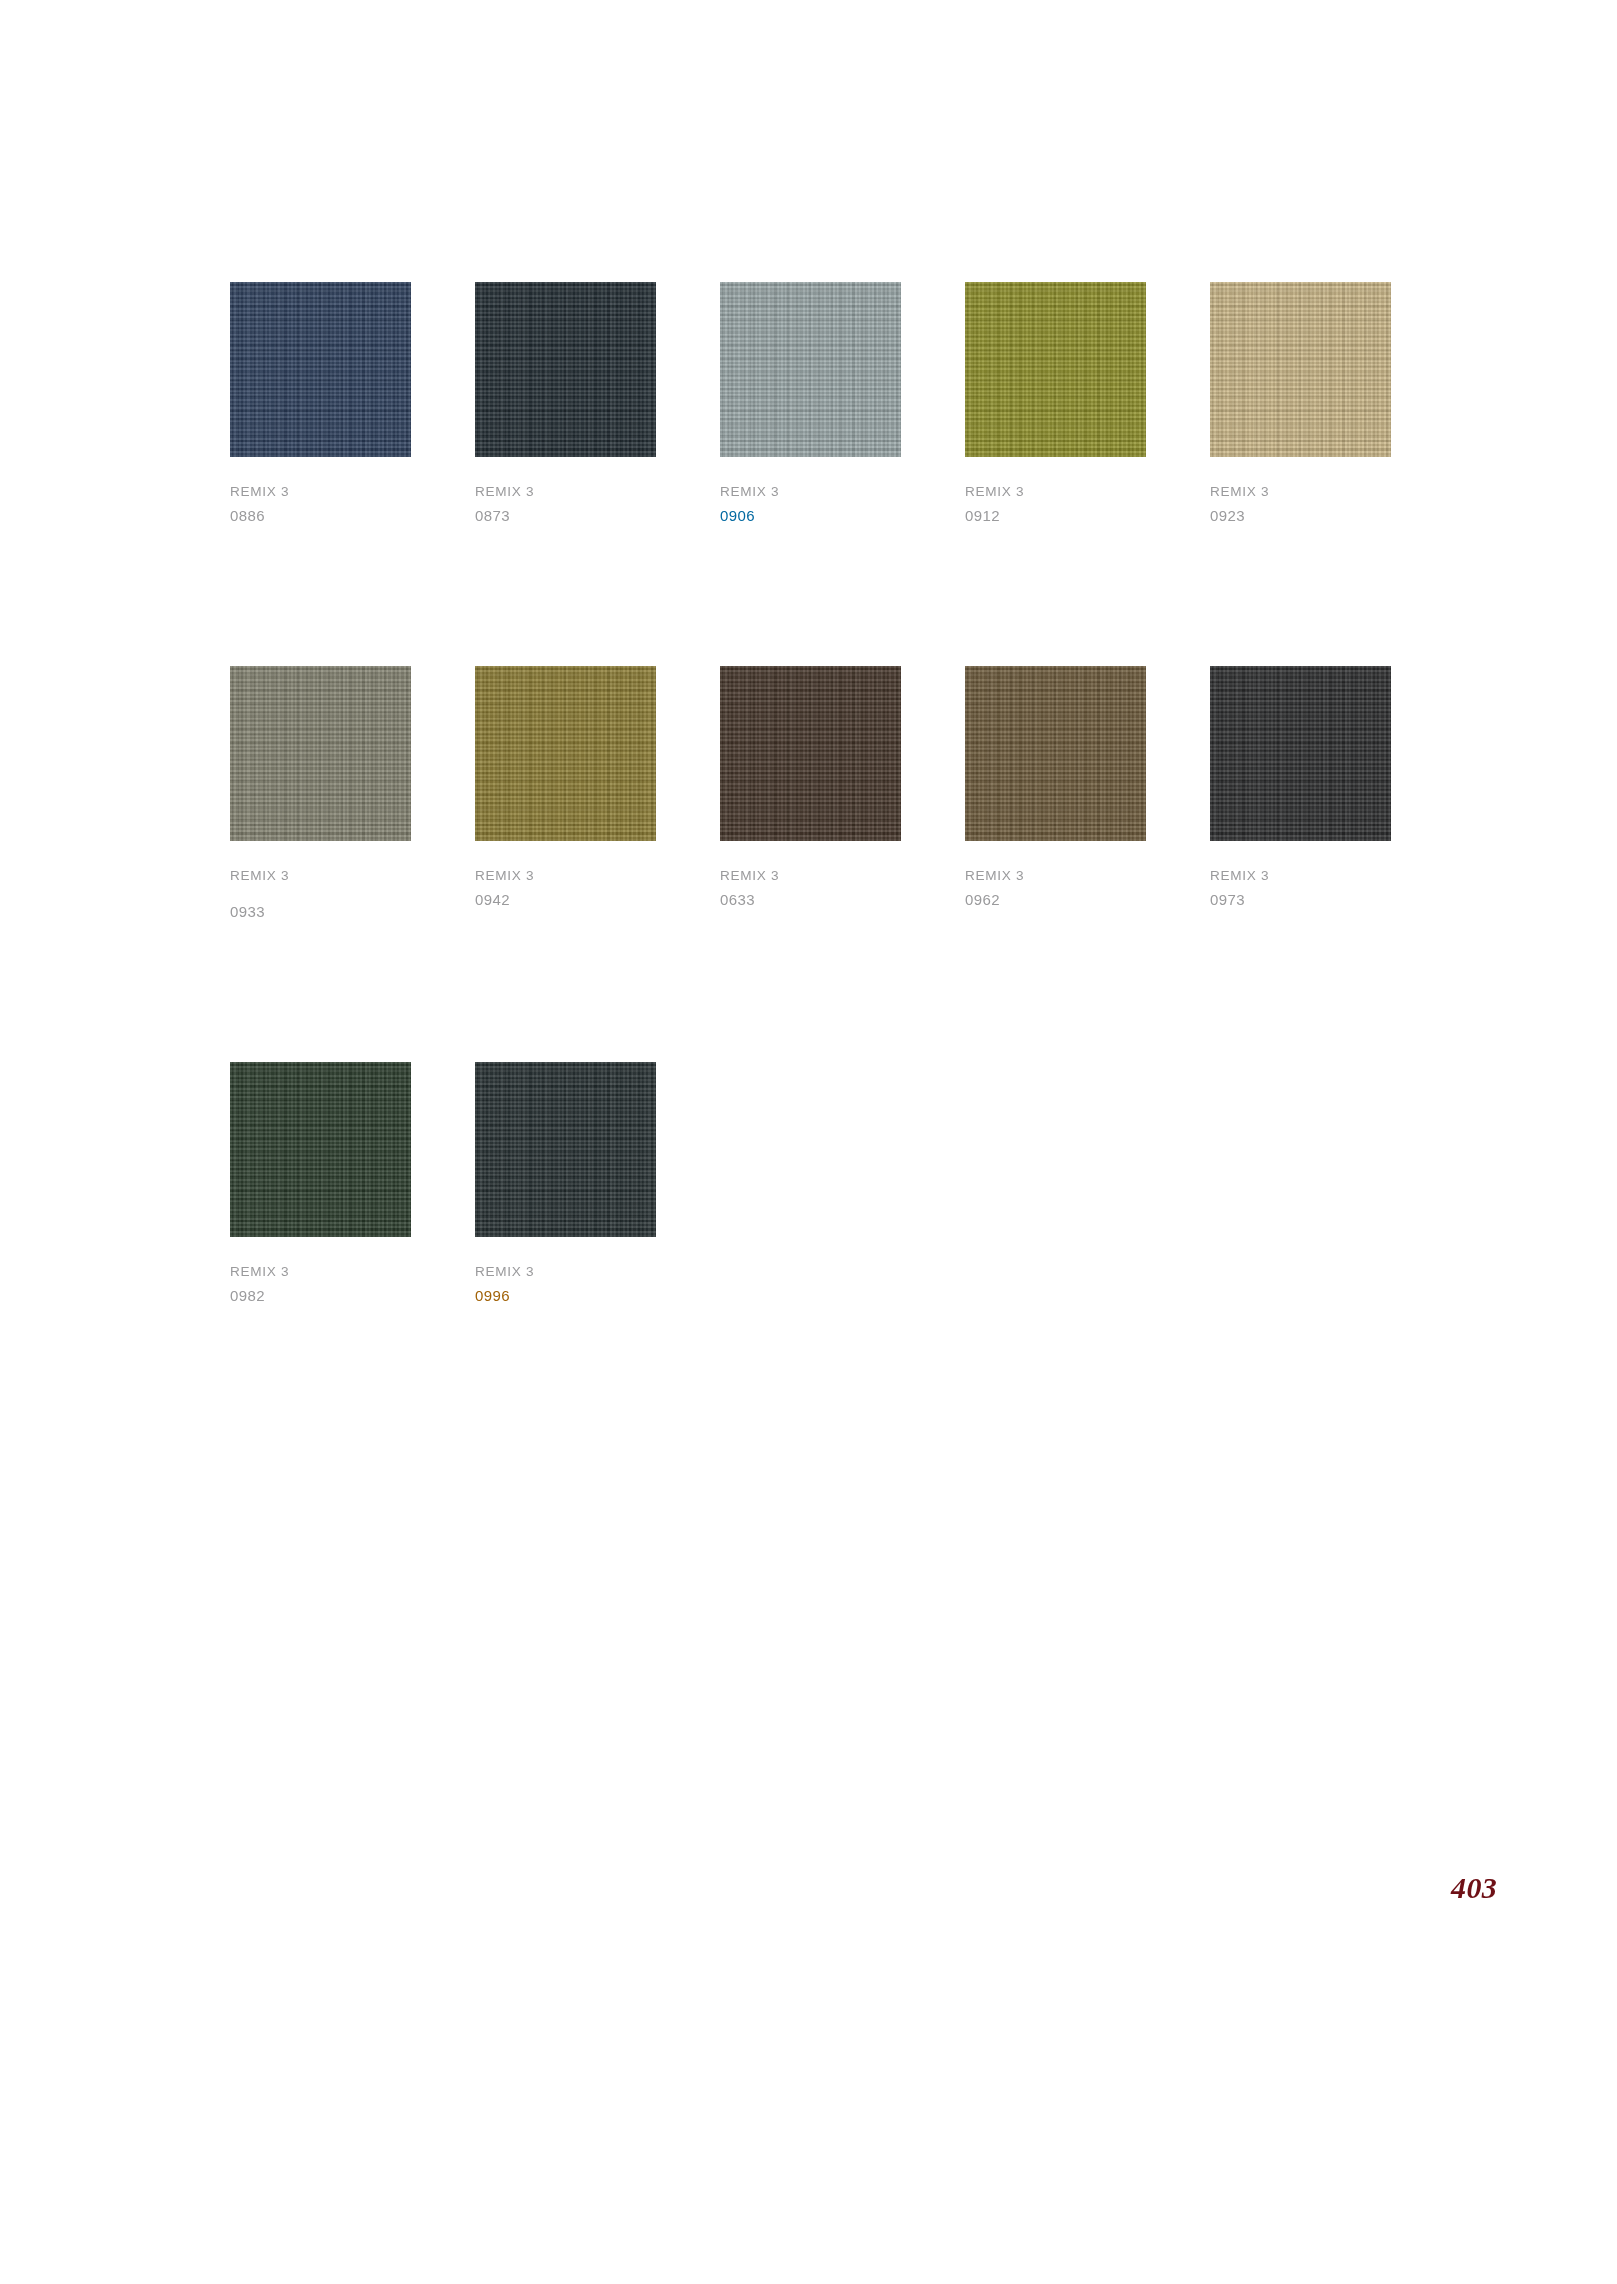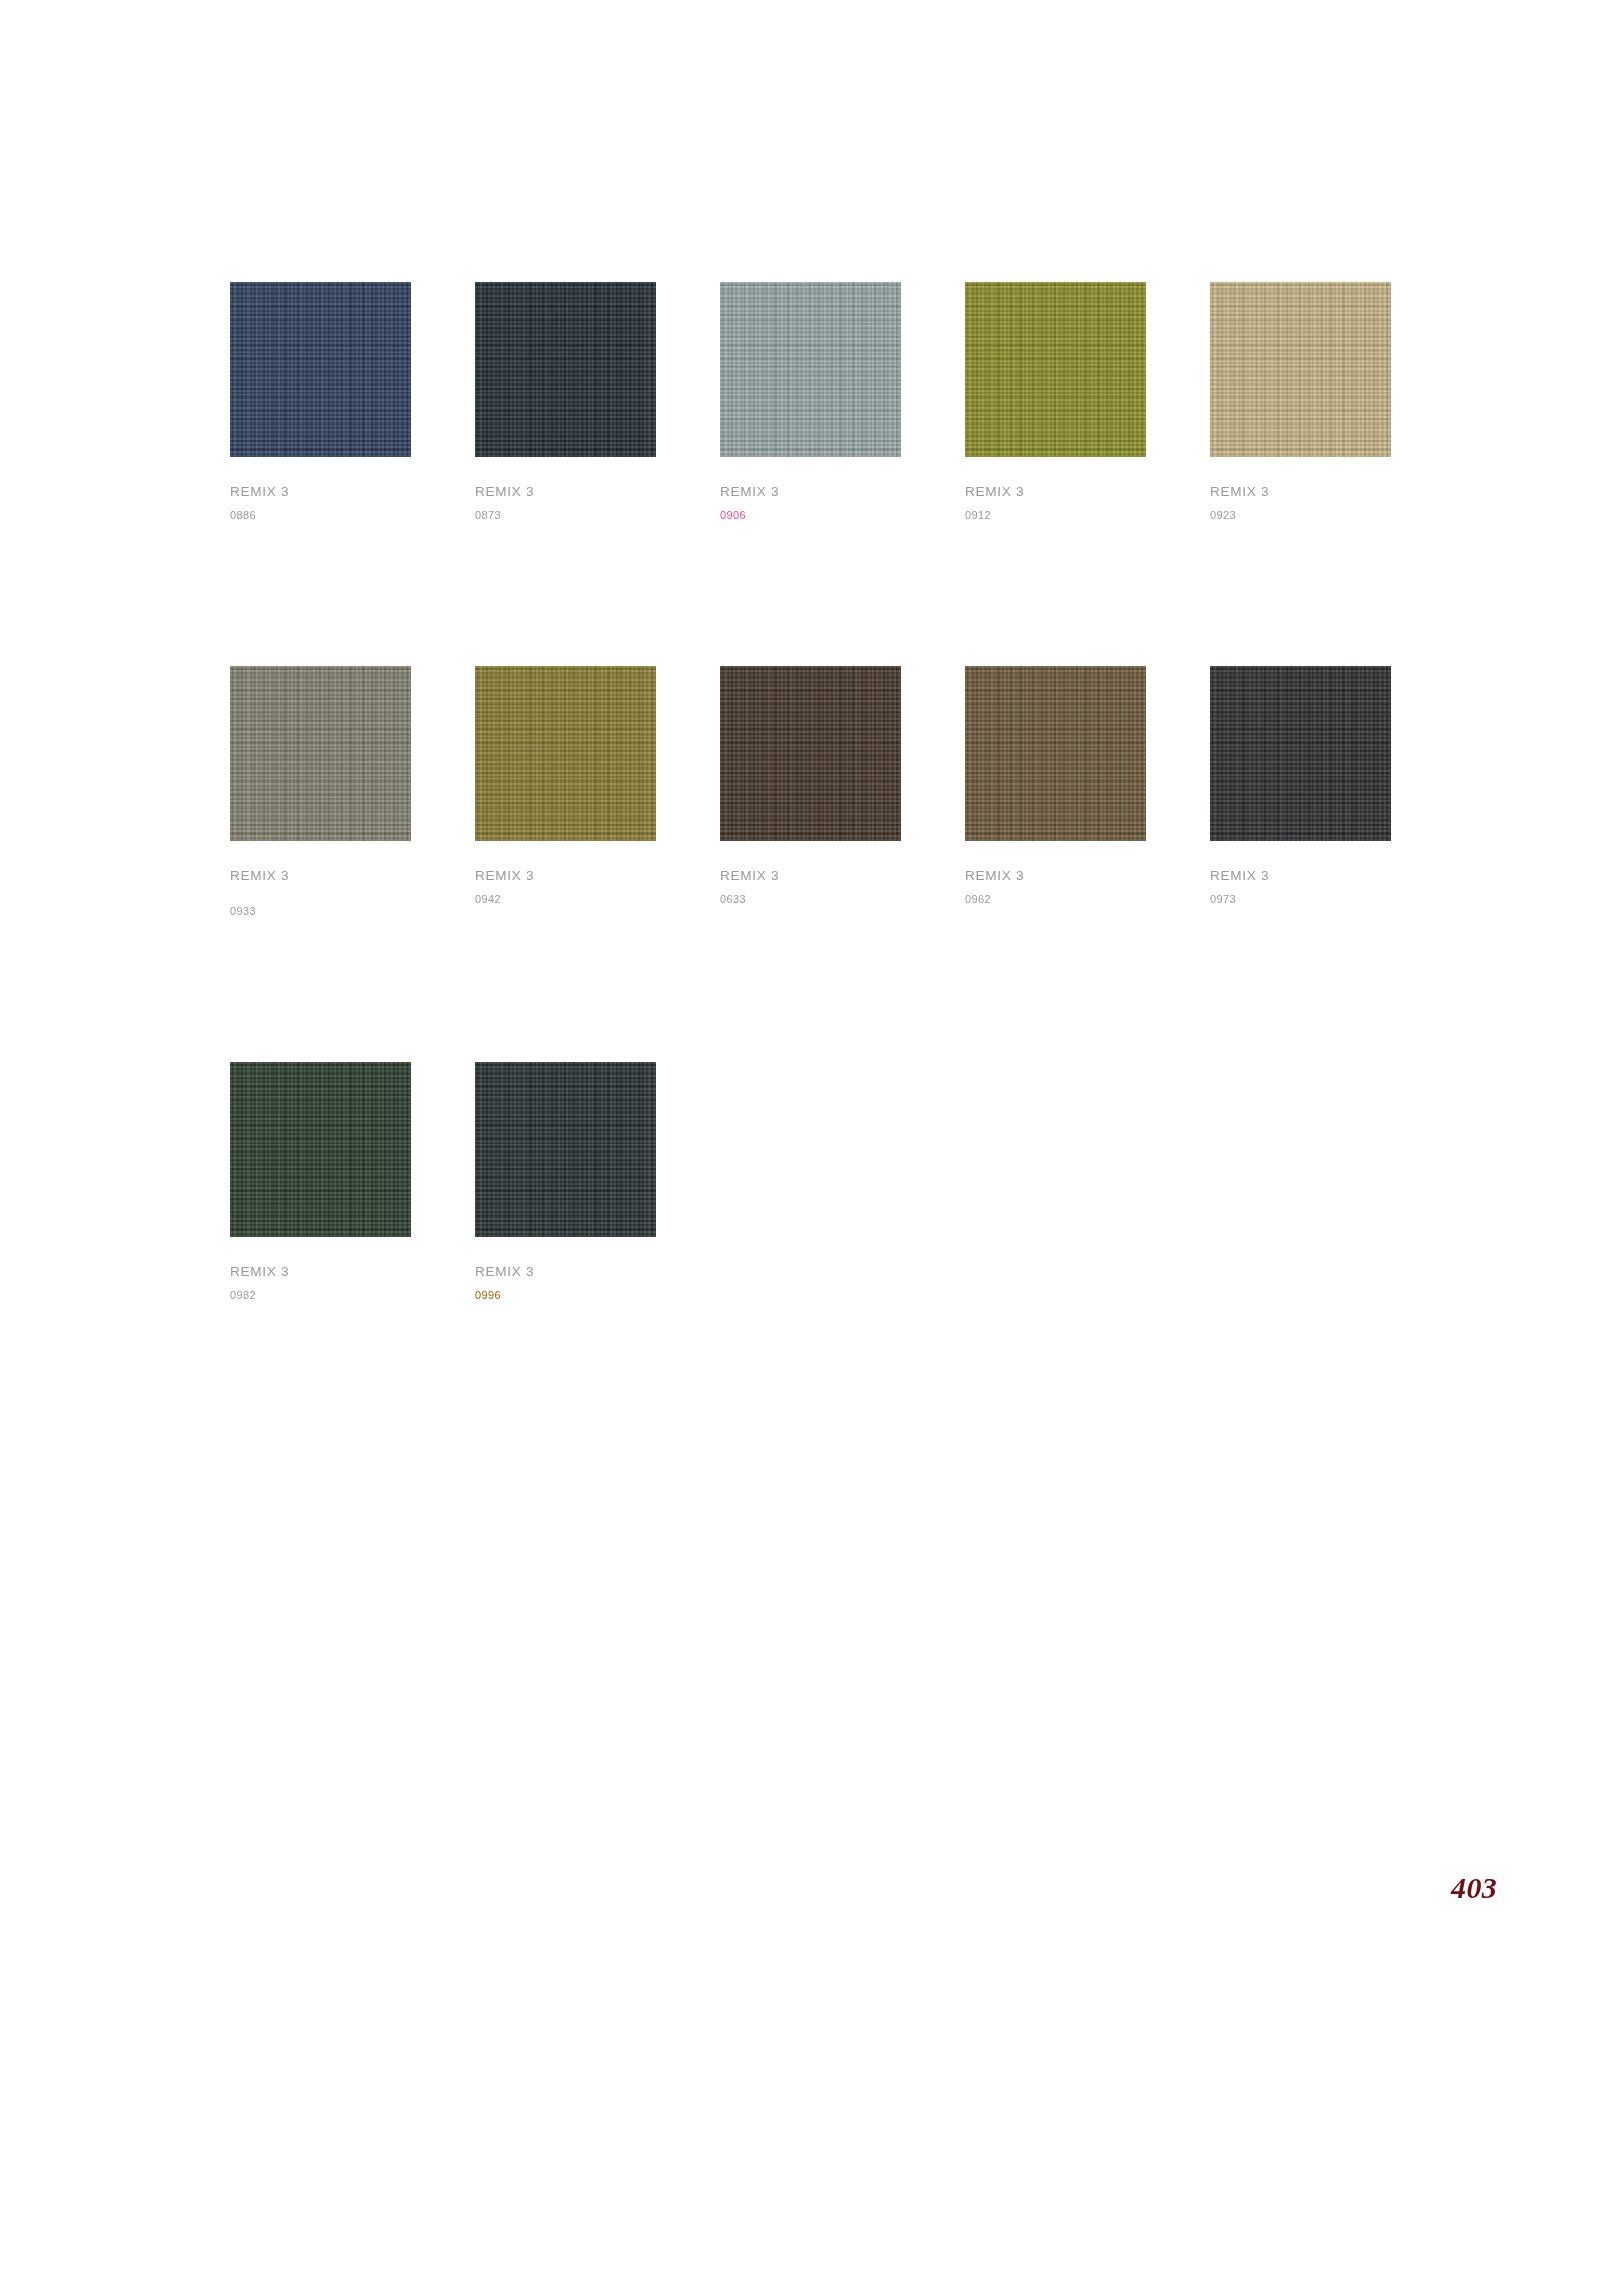--- a/index.html
+++ b/index.html
@@ -97,21 +97,21 @@
   .swatch-label {
     margin-top: 22px;
     color: #9a9a9c;
     font-size: 13.6px;
     letter-spacing: 0.7px;
     line-height: 26.6px;
     white-space: nowrap;
   }
   .swatch-code {
     color: #9a9a9c;
-    font-size: 11px;
+    font-size: 15px;
     letter-spacing: 0.4px;
     line-height: 19.4px;
     white-space: nowrap;
   }
 
   #page-number {
     position: absolute;
     right: 120px;
     top: 1871px;
     font-family: "Liberation Serif", serif;
@@ -133,21 +133,21 @@
         <div class="swatch-code" style="color: rgb(154, 154, 156);">0886</div>
       </div>
       <div class="swatch-cell">
         <div class="swatch-chip" style="background-color: rgb(33, 44, 51);"></div>
         <div class="swatch-label" style="color: rgb(154, 154, 156);">REMIX 3</div>
         <div class="swatch-code" style="color: rgb(154, 154, 156);">0873</div>
       </div>
       <div class="swatch-cell">
         <div class="swatch-chip" style="background-color: rgb(154, 168, 169);"></div>
         <div class="swatch-label" style="color: rgb(154, 154, 156);">REMIX 3</div>
-        <div class="swatch-code" style="color: #ec4899;">0906</div>
+        <div class="swatch-code" style="color: #0369a1;">0906</div>
       </div>
       <div class="swatch-cell">
         <div class="swatch-chip" style="background-color: rgb(143, 144, 41);"></div>
         <div class="swatch-label" style="color: rgb(154, 154, 156);">REMIX 3</div>
         <div class="swatch-code" style="color: rgb(154, 154, 156);">0912</div>
       </div>
       <div class="swatch-cell">
         <div class="swatch-chip" style="background-color: rgb(204, 184, 136);"></div>
         <div class="swatch-label" style="color: rgb(154, 154, 156);">REMIX 3</div>
         <div class="swatch-code" style="color: rgb(154, 154, 156);">0923</div>

